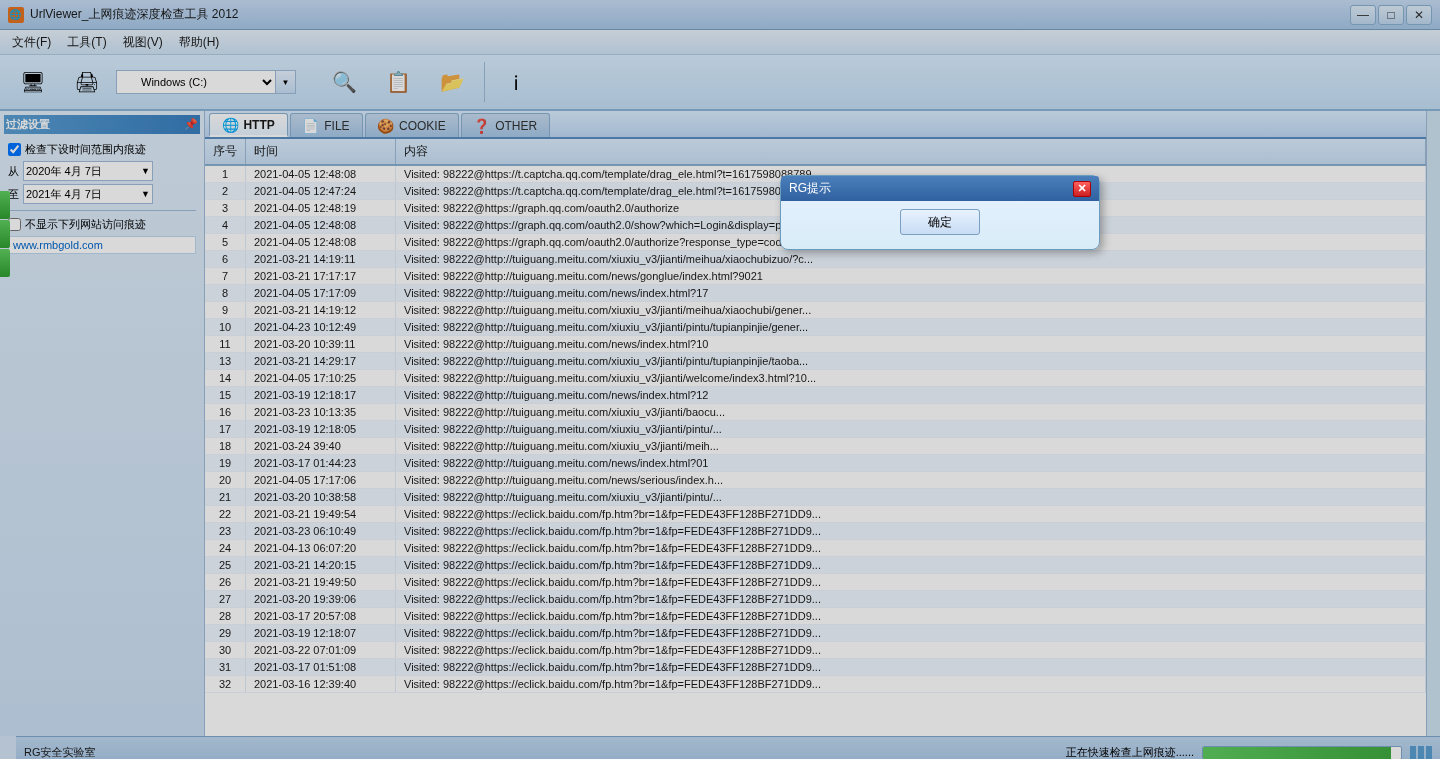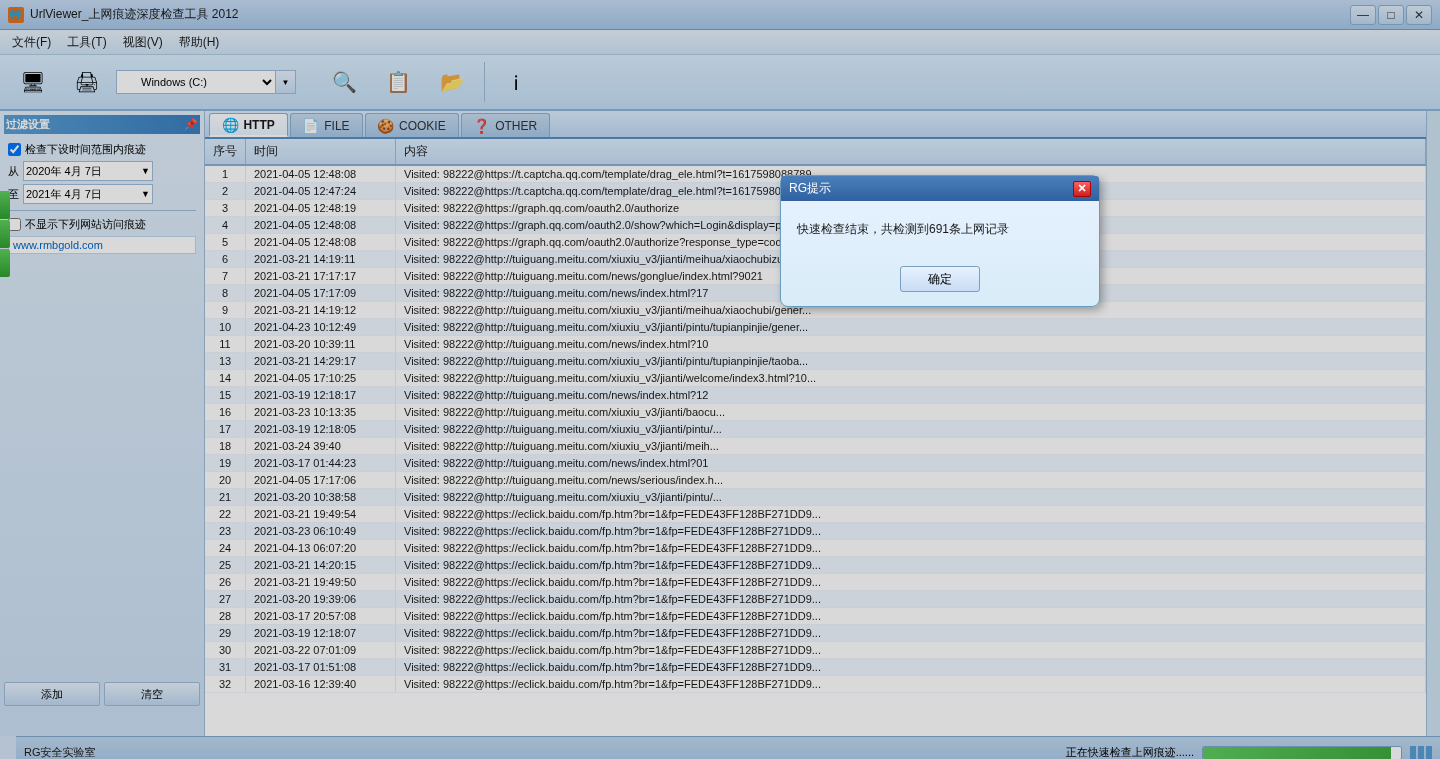--- a/index.html
+++ b/index.html
@@ -238,24 +238,20 @@
         </div>
       </div>
       <div class="section-divider"></div>
       <div class="checkbox-row">
         <input type="checkbox" style="">
         <span>不显示下列网站访问痕迹</span>
       </div>
       <div class="website-list-area">
         <div class="website-entry">www.rmbgold.com</div>
       </div>
-    </div>
-    <div class="sidebar-buttons">
-      <div class="sidebar-btn">添加</div>
-      <div class="sidebar-btn">清空</div>
     </div>
 
     <div style="position:absolute; left:-2px; top:80px; display:flex; flex-direction:column; gap:1px;">
       <div style="width:12px; height:28px; background: linear-gradient(to bottom, #60d060, #30a030); border-radius:0 2px 2px 0;"></div>
       <div style="width:12px; height:28px; background: linear-gradient(to bottom, #60d060, #30a030); border-radius:0 2px 2px 0;"></div>
       <div style="width:12px; height:28px; background: linear-gradient(to bottom, #60d060, #30a030); border-radius:0 2px 2px 0;"></div>
     </div>
   </div>
 
   <div class="content-area">
@@ -466,20 +462,17 @@
     </div>
   </div>
 </div>
 
 <div class="dialog-overlay">
   <div class="dialog">
     <div class="dialog-title-bar">
       <span>RG提示</span>
       <div class="dialog-close">✕</div>
     </div>
-    <div class="dialog-body">
-      <span>快速检查结束，共检测到691条上网记录</span>
-    </div>
     <div class="dialog-footer">
       <div class="dialog-ok-btn">确定</div>
     </div>
   </div>
 </div>
 
 </body></html>

